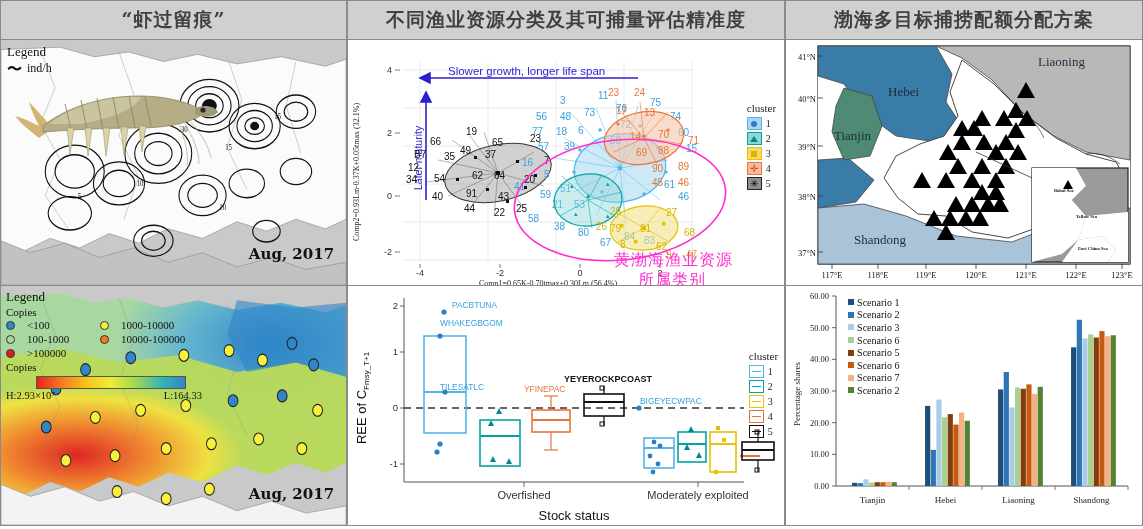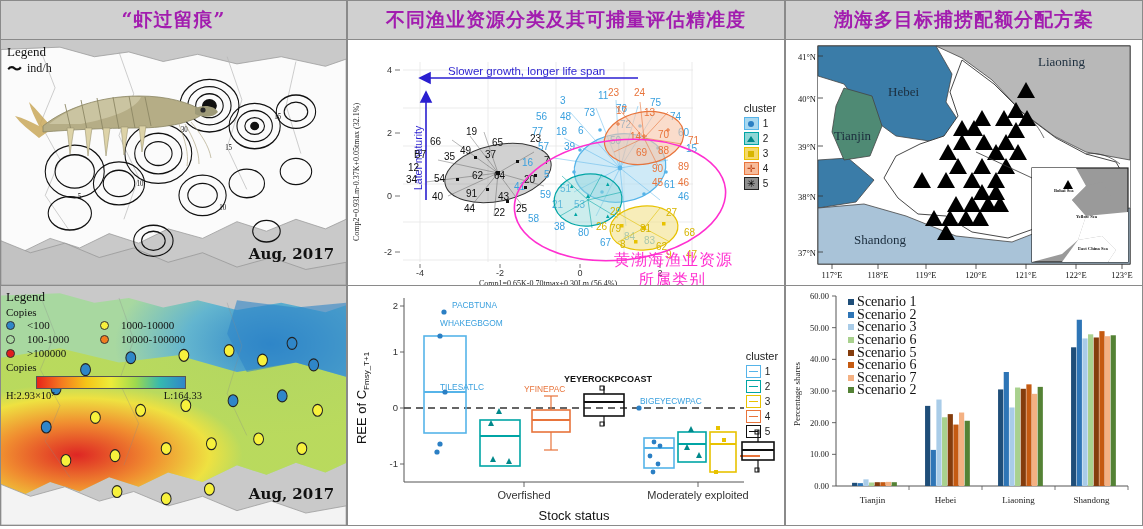--- a/index.html
+++ b/index.html
@@ -23,21 +23,21 @@
   .col-mid    { width: 438px; border-radius: 26px; }
   .col-right  { width: 364px; }
 
   .panel-header {
     background: #d0d0d0;
     border: 1px solid #8a8a8a;
     height: 40px;
     display: flex; align-items: center; justify-content: center;
     font-size: 19px;
     font-weight: 600;
-    color: #a21caf;
+    color: #404040;
     letter-spacing: 1px;
     font-family: "DejaVu Serif", serif;
   }
   .panel-body {
     border: 1px solid #8a8a8a;
     border-top: none;
     background: #fff;
     position: relative;
     overflow: hidden;
   }
@@ -90,33 +90,33 @@
     color: #ff2fd0;
     font-size: 16px;
     font-family: "DejaVu Serif", serif;
     letter-spacing: 1px;
     z-index: 40;
     white-space: nowrap;
   }
 
   .legend-cluster {
     position:absolute; z-index: 30; font-size: 10px;
-    font-family: Liberation Sans, sans-serif; color:#222;
+    font-family: Liberation Serif, serif; color:#222;
   }
   .lc-title { font-size: 11px; margin-bottom: 3px; }
   .lc-row { display:flex; align-items:center; gap:4px; margin-bottom:2px;}
   .lc-key { width: 15px; height: 13px; border:1px solid #999; display:flex; align-items:center; justify-content:center;}
 
   
   .map-right { height: 246px; position:relative; background:#fff; overflow:hidden;}
   .bar-wrap  { height: 240px; position:relative; background:#fff; overflow:hidden;}
 
   .barlegend {
     position:absolute; z-index: 20;
-    font-size: 14px; font-family:"Liberation Serif", serif; color:#111;
+    font-size: 10px; font-family:"Liberation Serif", serif; color:#111;
     background: rgba(255,255,255,0.9);
   }
   .bl-row{ display:flex; align-items:center; gap:3px; height:12.6px;}
   .bl-sw { width:6px; height:6px; display:inline-block;}
   .axis-txt { font-size: 8px; fill:#222; font-family:"Liberation Serif", serif;}
 </style>
 </head>
 <body>
 
 <div id="poster">

